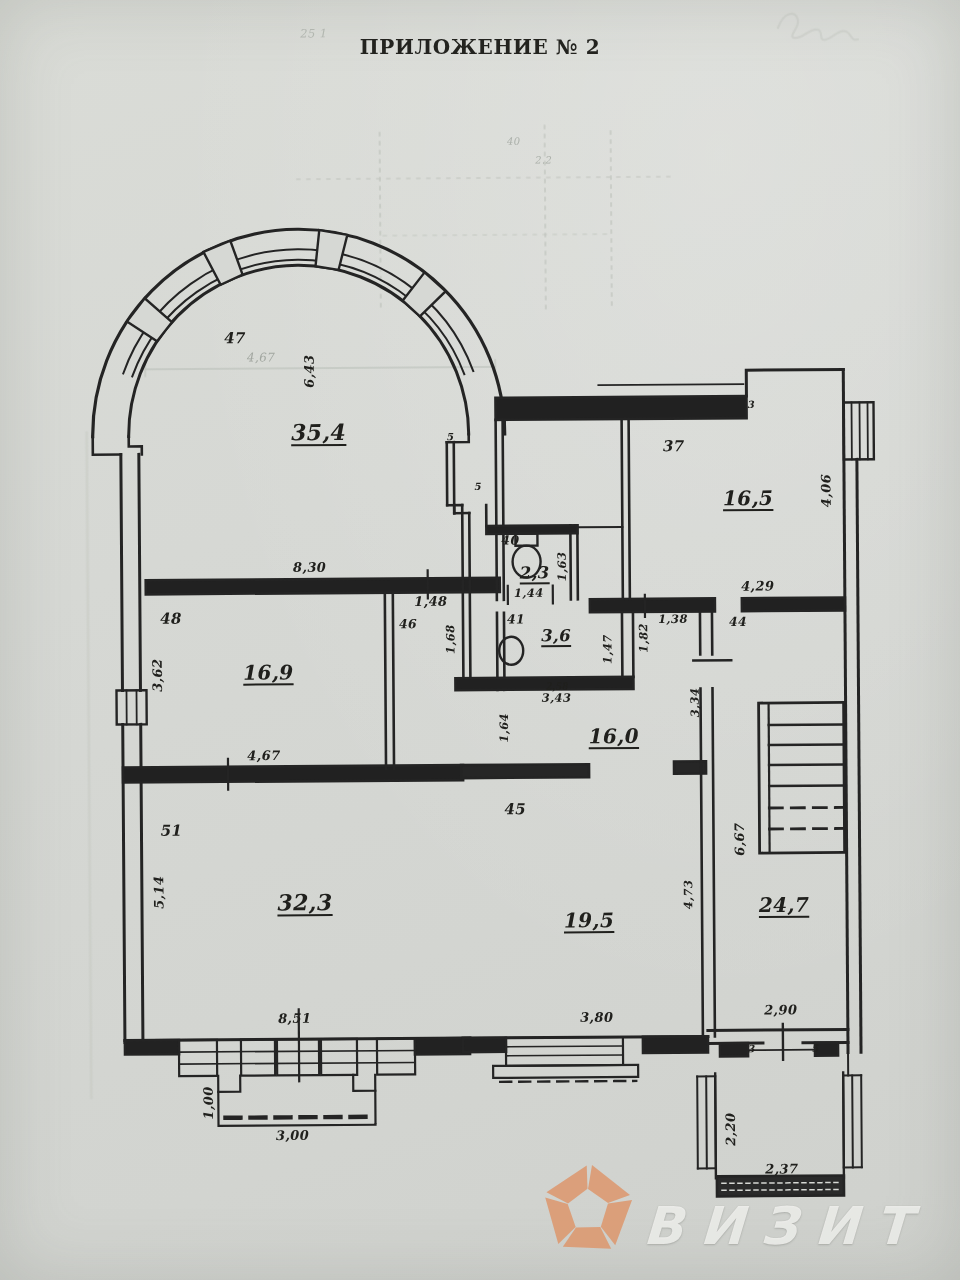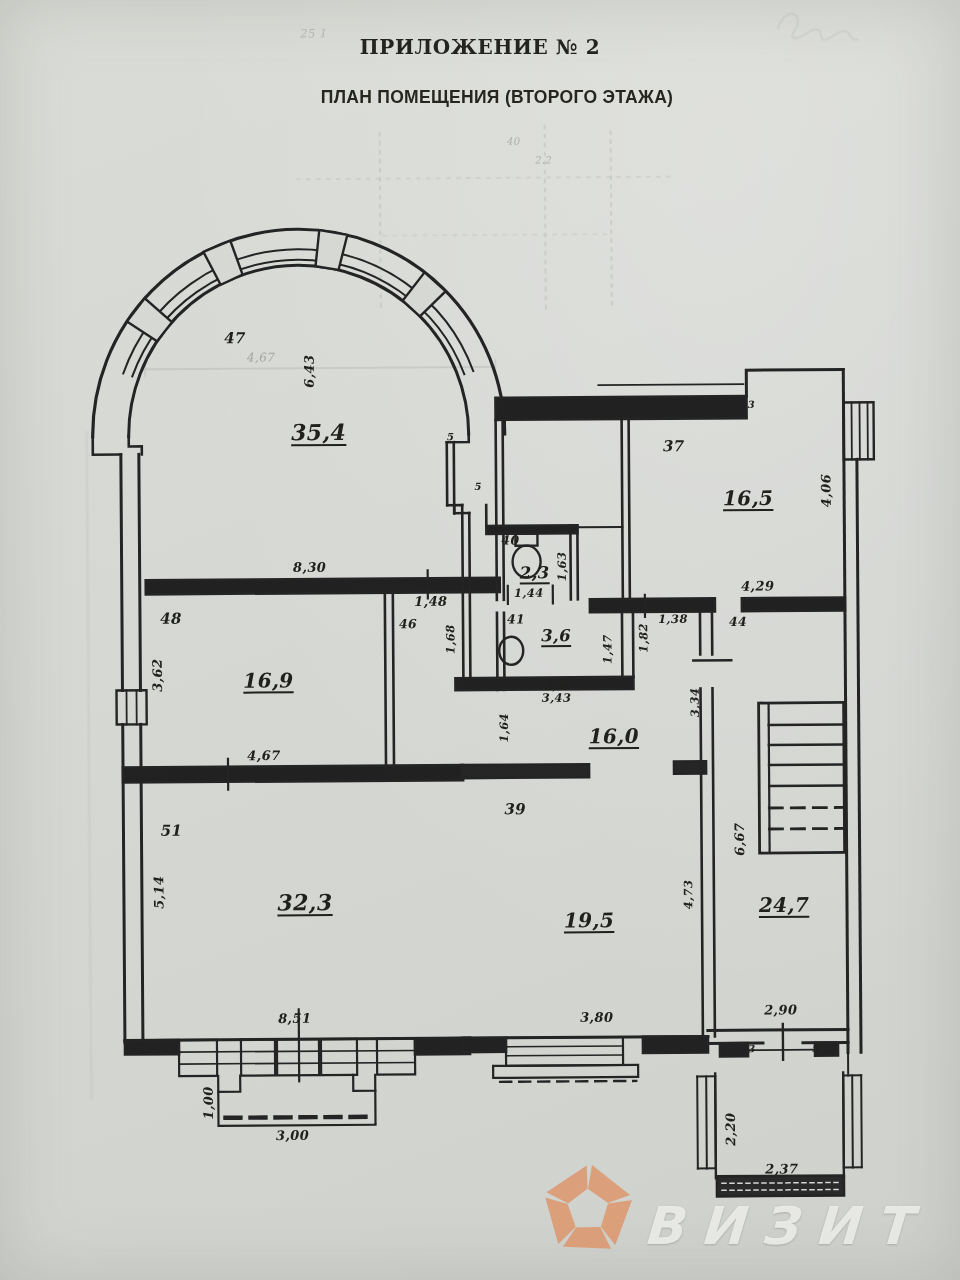--- a/index.html
+++ b/index.html
@@ -49,21 +49,20 @@
     text-shadow:0 1px 2px rgba(95,98,92,.30), 0 0 1px rgba(120,122,116,.25);
     transform:skewX(-6deg);
   }
 </style>
 </head>
 <body>
 
 <div class="page">
 
   <div class="doc-title">ПРИЛОЖЕНИЕ № 2</div>
-  <div class="doc-subtitle">ПЛАН ПОМЕЩЕНИЯ (ВТОРОГО ЭТАЖА)</div>
 
   <div id="plan-layer">
     <svg id="plan-svg" width="960" height="1280" viewBox="0 0 960 1280" fill="none" stroke="#242424" stroke-width="2.6" stroke-linecap="square">
 
       <g stroke="#a2a89f" stroke-width="1.4" opacity=".45">
         <path d="M 383 132 V 310" stroke-dasharray="3 6"></path>
         <path d="M 548 126 V 315" stroke-dasharray="3 6"></path>
         <path d="M 614 132 V 308" stroke-dasharray="3 6"></path>
         <path d="M 300 178 H 680" stroke-dasharray="3 7" opacity=".7"></path>
         <path d="M 386 235 H 612" stroke-dasharray="3 7" opacity=".6"></path>
@@ -209,31 +208,31 @@
         <div class="lbl dimS vert" style="left: 563px; top: 567px;">1,63</div>
         <div class="lbl numS" style="left: 516px; top: 620px;">41</div>
         <div class="lbl area areaS" style="left: 556px; top: 637px;">3,6</div>
         <div class="lbl dimS" style="left: 557px; top: 687px; font-family: Liberation Serif, serif;">2,58</div>
         <div class="lbl dimS" style="left: 556px; top: 699px;">3,43</div>
         <div class="lbl dimS vert" style="left: 608px; top: 650px;">1,47</div>
         <div class="lbl numS" style="left: 408px; top: 624px;">46</div>
         <div class="lbl dim" style="left: 431px; top: 601px;">1,48</div>
         <div class="lbl dimS vert" style="left: 451px; top: 639px;">1,68</div>
         <div class="lbl num" style="left: 171px; top: 617px;">48</div>
-        <div class="lbl area" style="left: 268px; top: 671px; margin-top: 8px;">16,9</div>
+        <div class="lbl area" style="left: 268px; top: 671px;">16,9</div>
         <div class="lbl dim vert" style="left: 157px; top: 673px;">3,62</div>
         <div class="lbl dim" style="left: 310px; top: 566px;">8,30</div>
         <div class="lbl dim" style="left: 263px; top: 754px;">4,67</div>
         <div class="lbl area" style="left: 613px; top: 737px;">16,0</div>
         <div class="lbl dimS vert" style="left: 504px; top: 728px;">1,64</div>
         <div class="lbl dimS" style="left: 673px; top: 621px;">1,38</div>
         <div class="lbl dimS vert" style="left: 644px; top: 639px;">1,82</div>
         <div class="lbl dimS vert" style="left: 695px; top: 704px;">3,34</div>
         <div class="lbl numS" style="left: 738px; top: 624px;">44</div>
-        <div class="lbl num" style="left: 514px; top: 810px;">39</div>
+        <div class="lbl num" style="left: 514px; top: 810px;">45</div>
         <div class="lbl area" style="left: 587px; top: 921px;">19,5</div>
         <div class="lbl dim" style="left: 594px; top: 1018px;">3,80</div>
         <div class="lbl dimS vert" style="left: 687px; top: 896px;">4,73</div>
         <div class="lbl num" style="left: 170px; top: 797px; margin-top: 32px;">51</div>
         <div class="lbl area areaB" style="left: 303px; top: 901px;">32,3</div>
         <div class="lbl dim vert" style="left: 157px; top: 890px;">5,14</div>
         <div class="lbl dim" style="left: 292px; top: 1017px;">8,51</div>
         <div class="lbl area" style="left: 782px; top: 907px;">24,7</div>
         <div class="lbl dim vert" style="left: 738px; top: 841px;">6,67</div>
         <div class="lbl dim" style="left: 778px; top: 1012px;">2,90</div>

